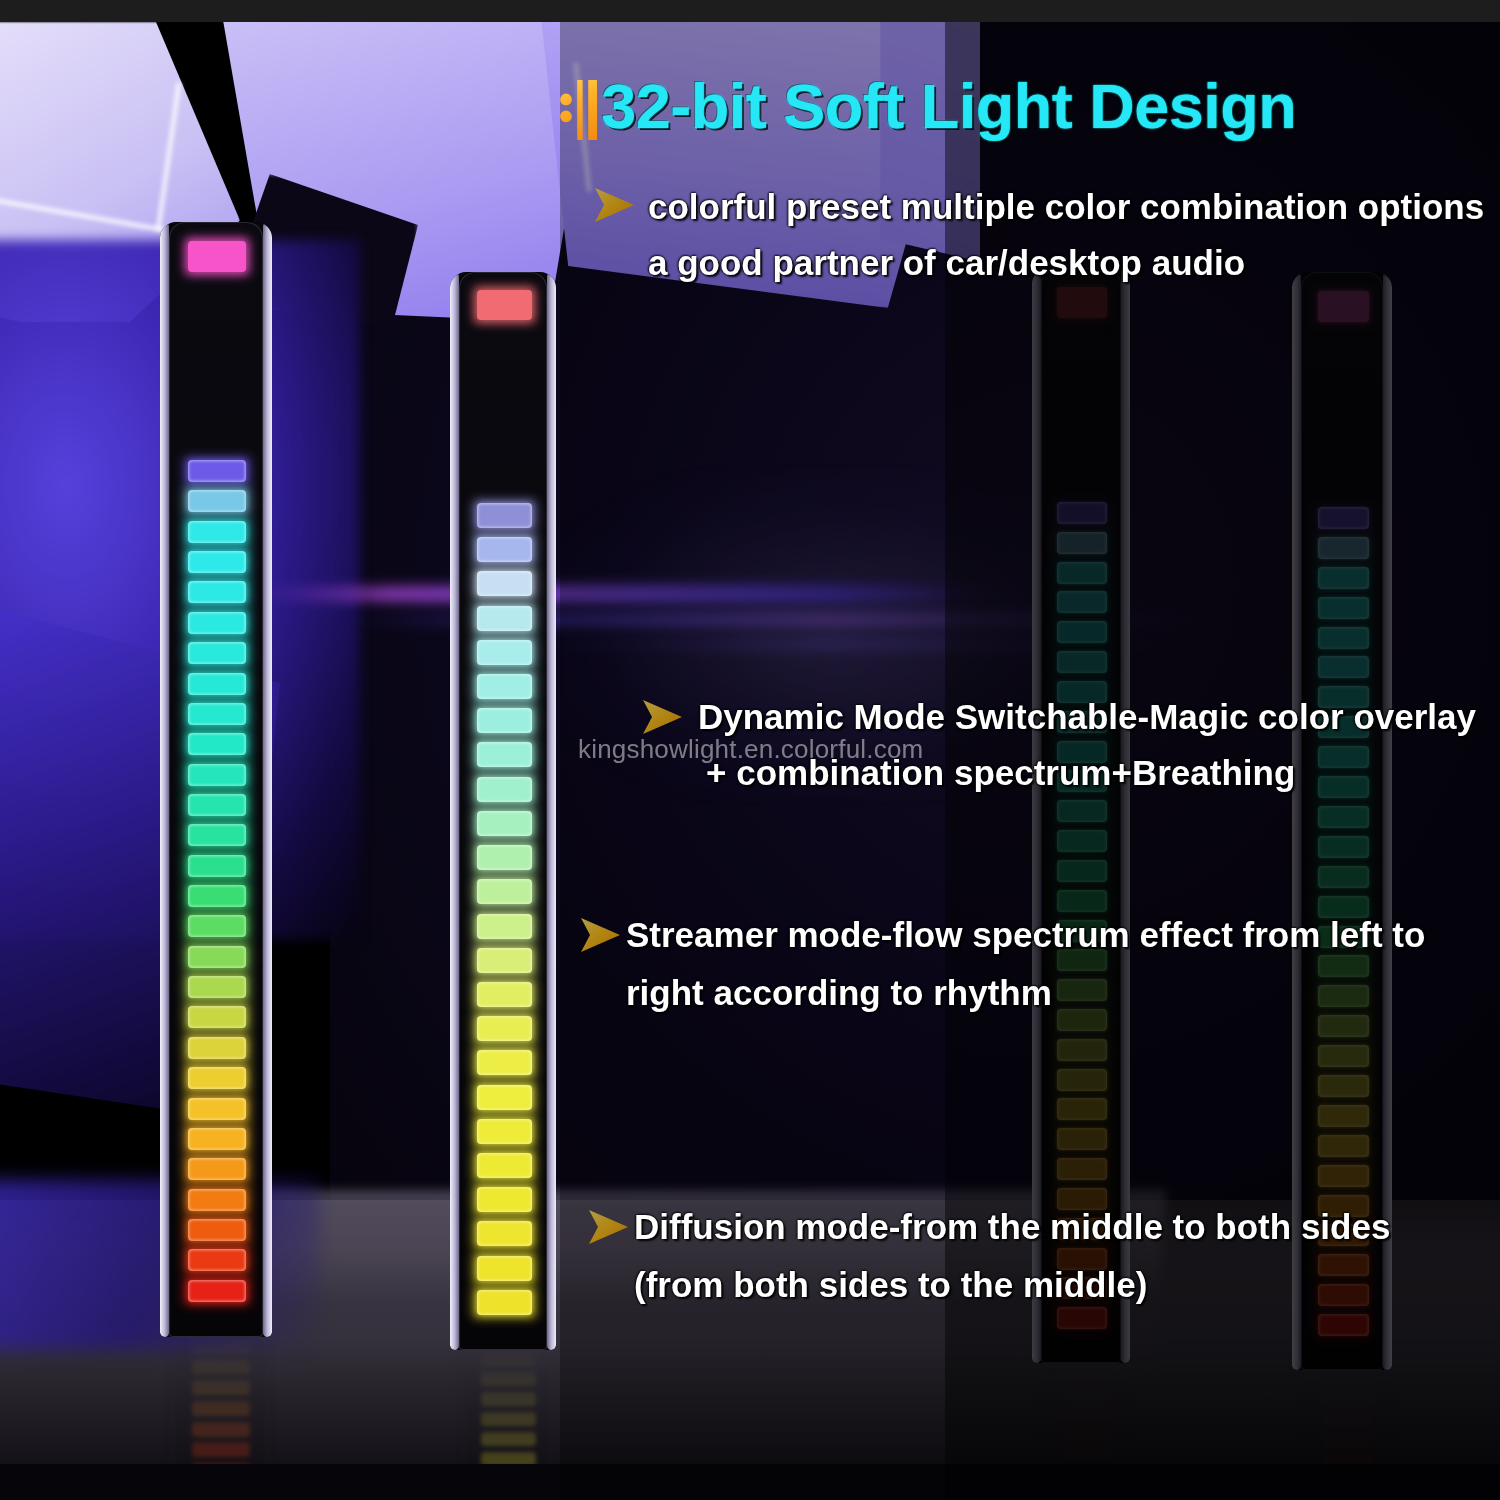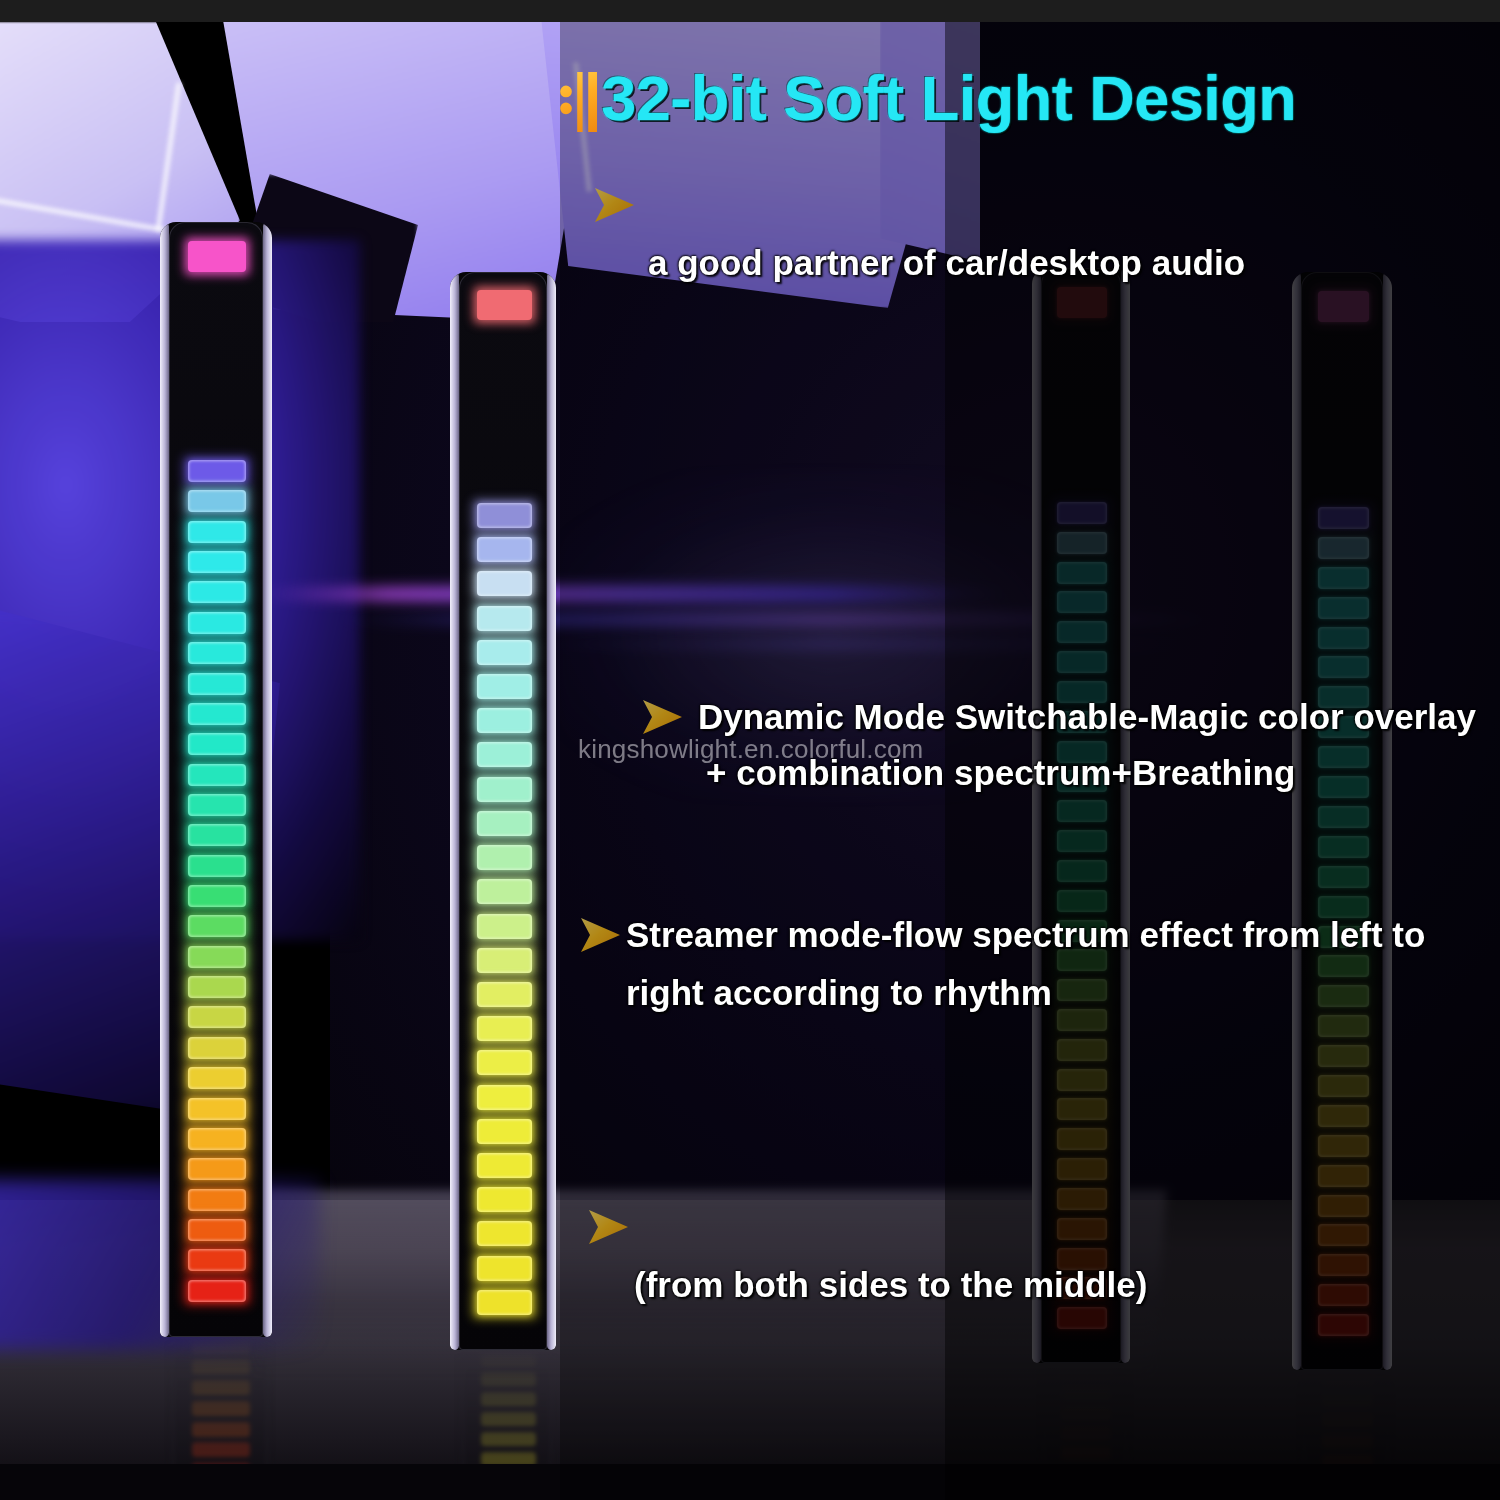--- a/index.html
+++ b/index.html
@@ -493,36 +493,37 @@
       </div>
 
     <div class="deskbottom"></div>
   </div>
 
   <div class="leftveil"></div>
   <div class="rightveil"></div>
 
   <div class="topbar"></div>
 
-  <div class="txt heading" style="left:556px;top:62px;">
+  <div class="txt heading" style="left:556px;top:70px;">
     <span class="clef">𝄇</span><span>32-bit Soft Light Design</span>
   </div>
 
   <div class="arrow" style="left:592px;top:186px;">
     <svg width="44" height="38" viewBox="0 0 44 38" aria-hidden="true">
       <defs>
           <linearGradient id="ag1" x1="0" y1="0" x2="1" y2="1">
         <stop offset="0%" stop-color="#ffe066"></stop>
             <stop offset="45%" stop-color="#ffc21f"></stop>
             <stop offset="100%" stop-color="#f09a06"></stop>
       </linearGradient>
         </defs>
       <path d="M3 2 L42 19 L3 36 L12 19 Z" fill="url(#ag1)"></path>
     </svg>
   </div>
+  <div class="txt body-line" style="left:648px;top:180px;">colorful preset multiple color combination options</div>
   <div class="txt body-line" style="left:648px;top:236px;">a good partner of car/desktop audio</div>
 
 
   <div class="arrow" style="left:640px;top:698px;">
     <svg width="44" height="38" viewBox="0 0 44 38" aria-hidden="true">
       <path d="M3 2 L42 19 L3 36 L12 19 Z" fill="url(#ag1)"></path>
     </svg>
   </div>
   <div class="txt body-line" style="left:698px;top:690px;">Dynamic Mode Switchable-Magic color overlay</div>
   <div class="txt body-line" style="left:706px;top:746px;">+ combination spectrum+Breathing</div>
@@ -535,15 +536,16 @@
     </svg>
   </div>
   <div class="txt body-line" style="left:626px;top:966px;">right according to rhythm</div>
   <div class="txt body-line" style="left:626px;top:908px;">Streamer mode-flow spectrum effect from left to</div>
 
   <div class="arrow" style="left:586px;top:1208px;">
     <svg width="44" height="38" viewBox="0 0 44 38" aria-hidden="true">
       <path d="M3 2 L42 19 L3 36 L12 19 Z" fill="url(#ag1)"></path>
     </svg>
   </div>
+  <div class="txt body-line" style="left:634px;top:1200px;">Diffusion mode-from the middle to both sides</div>
   <div class="txt body-line" style="left:634px;top:1258px;">(from both sides to the middle)</div>
 
 </div>
 
 </body></html>

